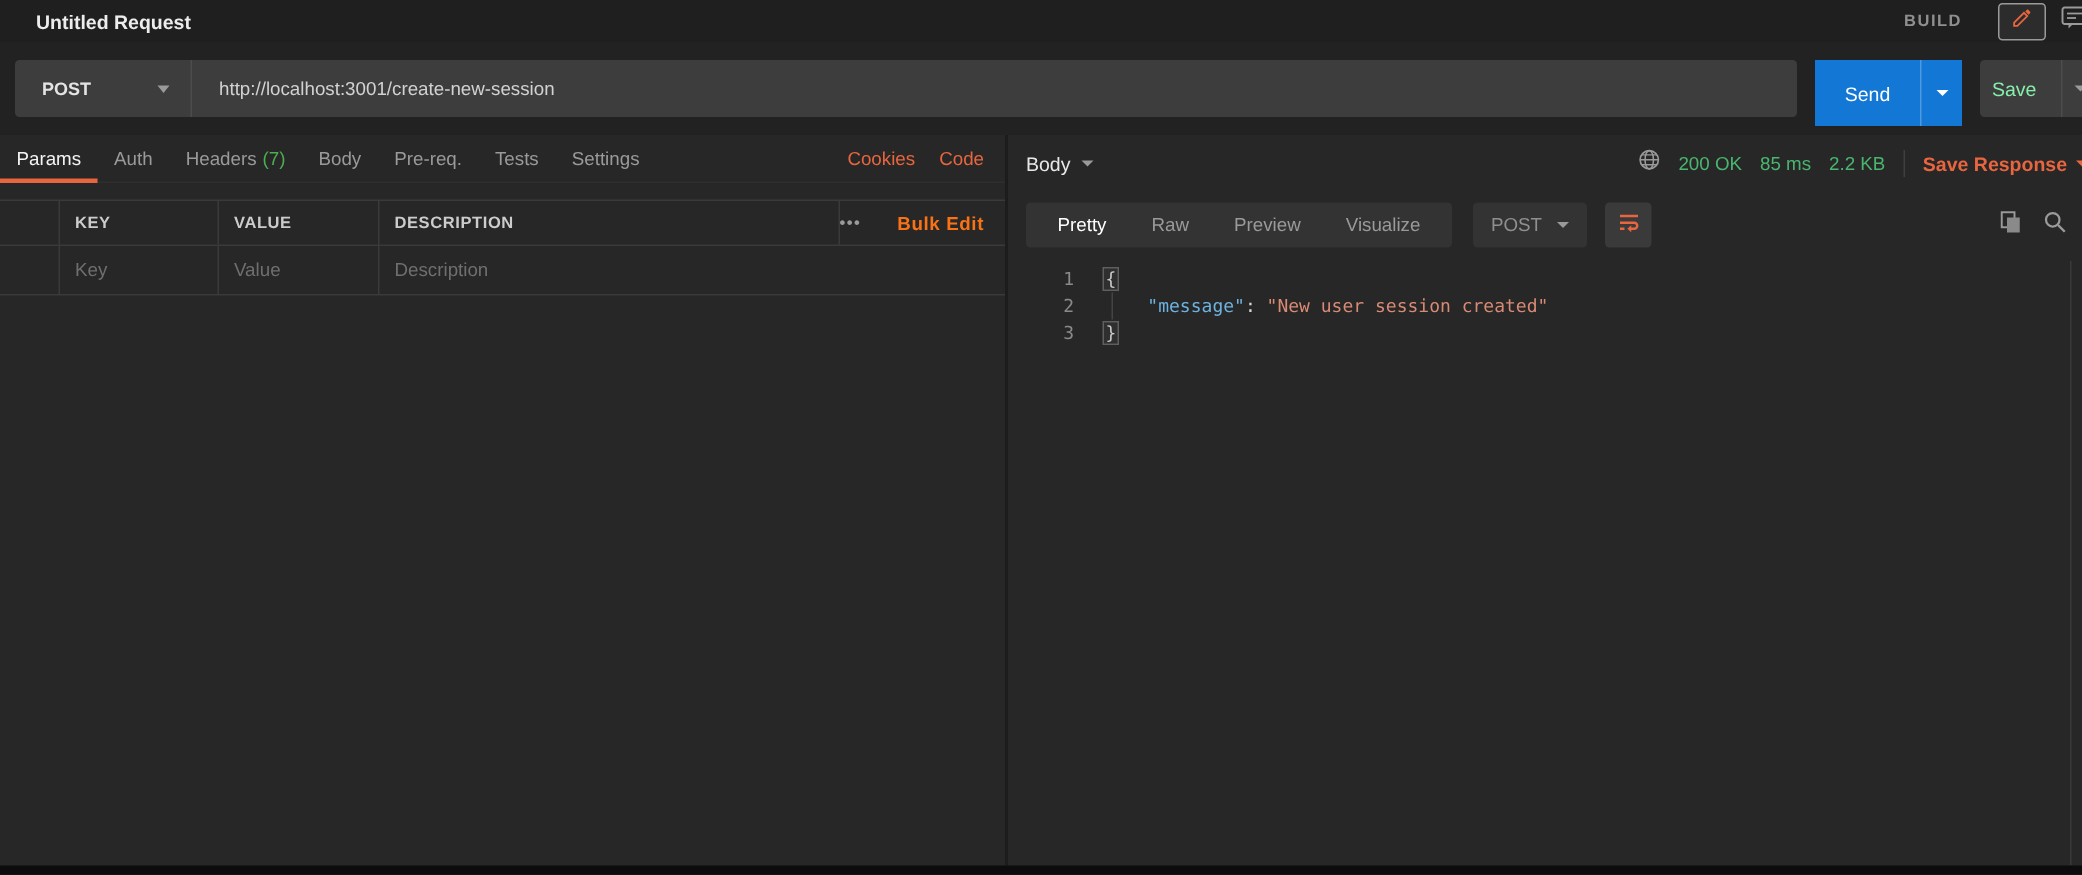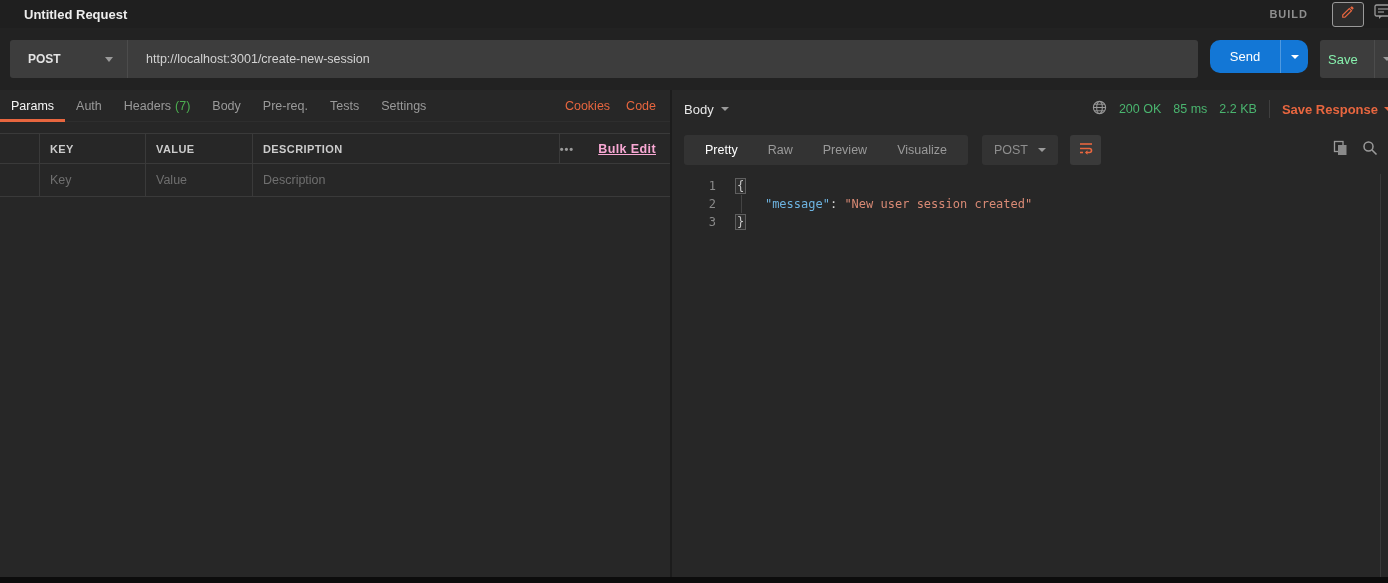--- a/index.html
+++ b/index.html
@@ -38,22 +38,22 @@
   .url-input {
     flex:1; background:transparent; border:none; outline:none; color:#d2d2d2;
     font-size:12.5px; padding:0 12px 0 18px; font-family:"Liberation Sans", sans-serif;
   }
   .caret { width:0; height:0; border-left:4px solid transparent; border-right:4px solid transparent; border-top:5px solid #9a9a9a; display:inline-block; }
   .caret.small { border-left-width:4px; border-right-width:4px; border-top-width:4px; }
   .caret.white { border-top-color:#ffffff; }
   .caret.orange { border-top-color:#e8663f; }
 
   .send-btn {
-    position:absolute; left:1210px; top:12px; width:98px; height:33px;
-    background:#1377d6; border-radius:10px; display:flex; align-items:center; cursor:pointer;
+    position:absolute; left:1210px; top:12px; width:98px; height:44px;
+    background:#1377d6; border-radius:0; display:flex; align-items:center; cursor:pointer;
   }
   .send-btn .label { flex:1; text-align:center; color:#fff; font-size:13px; }
   .send-caret { width:28px; height:100%; display:flex; align-items:center; justify-content:center; border-left:1px solid rgba(255,255,255,0.25); }
   .save-btn {
     position:absolute; left:1320px; top:12px; width:78px; height:38px;
     background:#3d3d3d; border-radius:3px; display:flex; align-items:center; cursor:pointer;
   }
   .save-btn .label { flex:1; text-align:left; color:#86efac; font-size:13px;padding-left:8px; }
   .save-caret { width:24px; height:100%; display:flex; align-items:center; justify-content:center; border-left:1px solid #4c4c4c; }
 
@@ -85,21 +85,21 @@
   .p-row.head .p-cell { font-size:11px; font-weight:700; color:#cccccc; letter-spacing:0.4px; }
   .p-row.body .p-cell { border-right:1px solid #3a3a3a; }
   .cell-input {
     width:100%; background:transparent; border:none; outline:none;
     font-size:12.5px; color:#d0d0d0; font-family:"Liberation Sans", sans-serif;
   }
   .cell-input::placeholder { color:#6f6f6f; opacity:1; }
   .actions-cell { display:flex; align-items:center; justify-content:flex-end; gap:12px; padding-right:14px; }
   .more-dots { color:#9a9a9a; font-size:11px; letter-spacing:1px; cursor:pointer; }
   .mini-vr { width:1px; height:16px; background:#3f3f3f; }
-  .bulk-edit { color:#f9a8d4; font-size:12.5px; cursor:pointer; white-space:nowrap;text-decoration:underline; }
+  .bulk-edit { color:#f97316; font-size:12.5px; cursor:pointer; white-space:nowrap; }
 
   
   .resp-header { position:relative; height:38px; display:flex; align-items:center; }
   .body-dd { display:flex; align-items:center; gap:7px; margin-left:12px; cursor:pointer; }
   .body-dd .label { font-size:13px; color:#e8e8e8; }
   .status-cluster { position:absolute; right:-4px; top:0; height:38px; display:flex; align-items:center; gap:12px; padding-right:0; }
   .status-green { color:#4ab56f; font-size:12.5px; white-space:nowrap; }
   .status-vr { width:1px; height:18px; background:#3f3f3f; }
   .save-response { color:#e8663f; font-size:13px; font-weight:700; white-space:nowrap; cursor:pointer; display:flex; align-items:center; gap:6px; }
 

